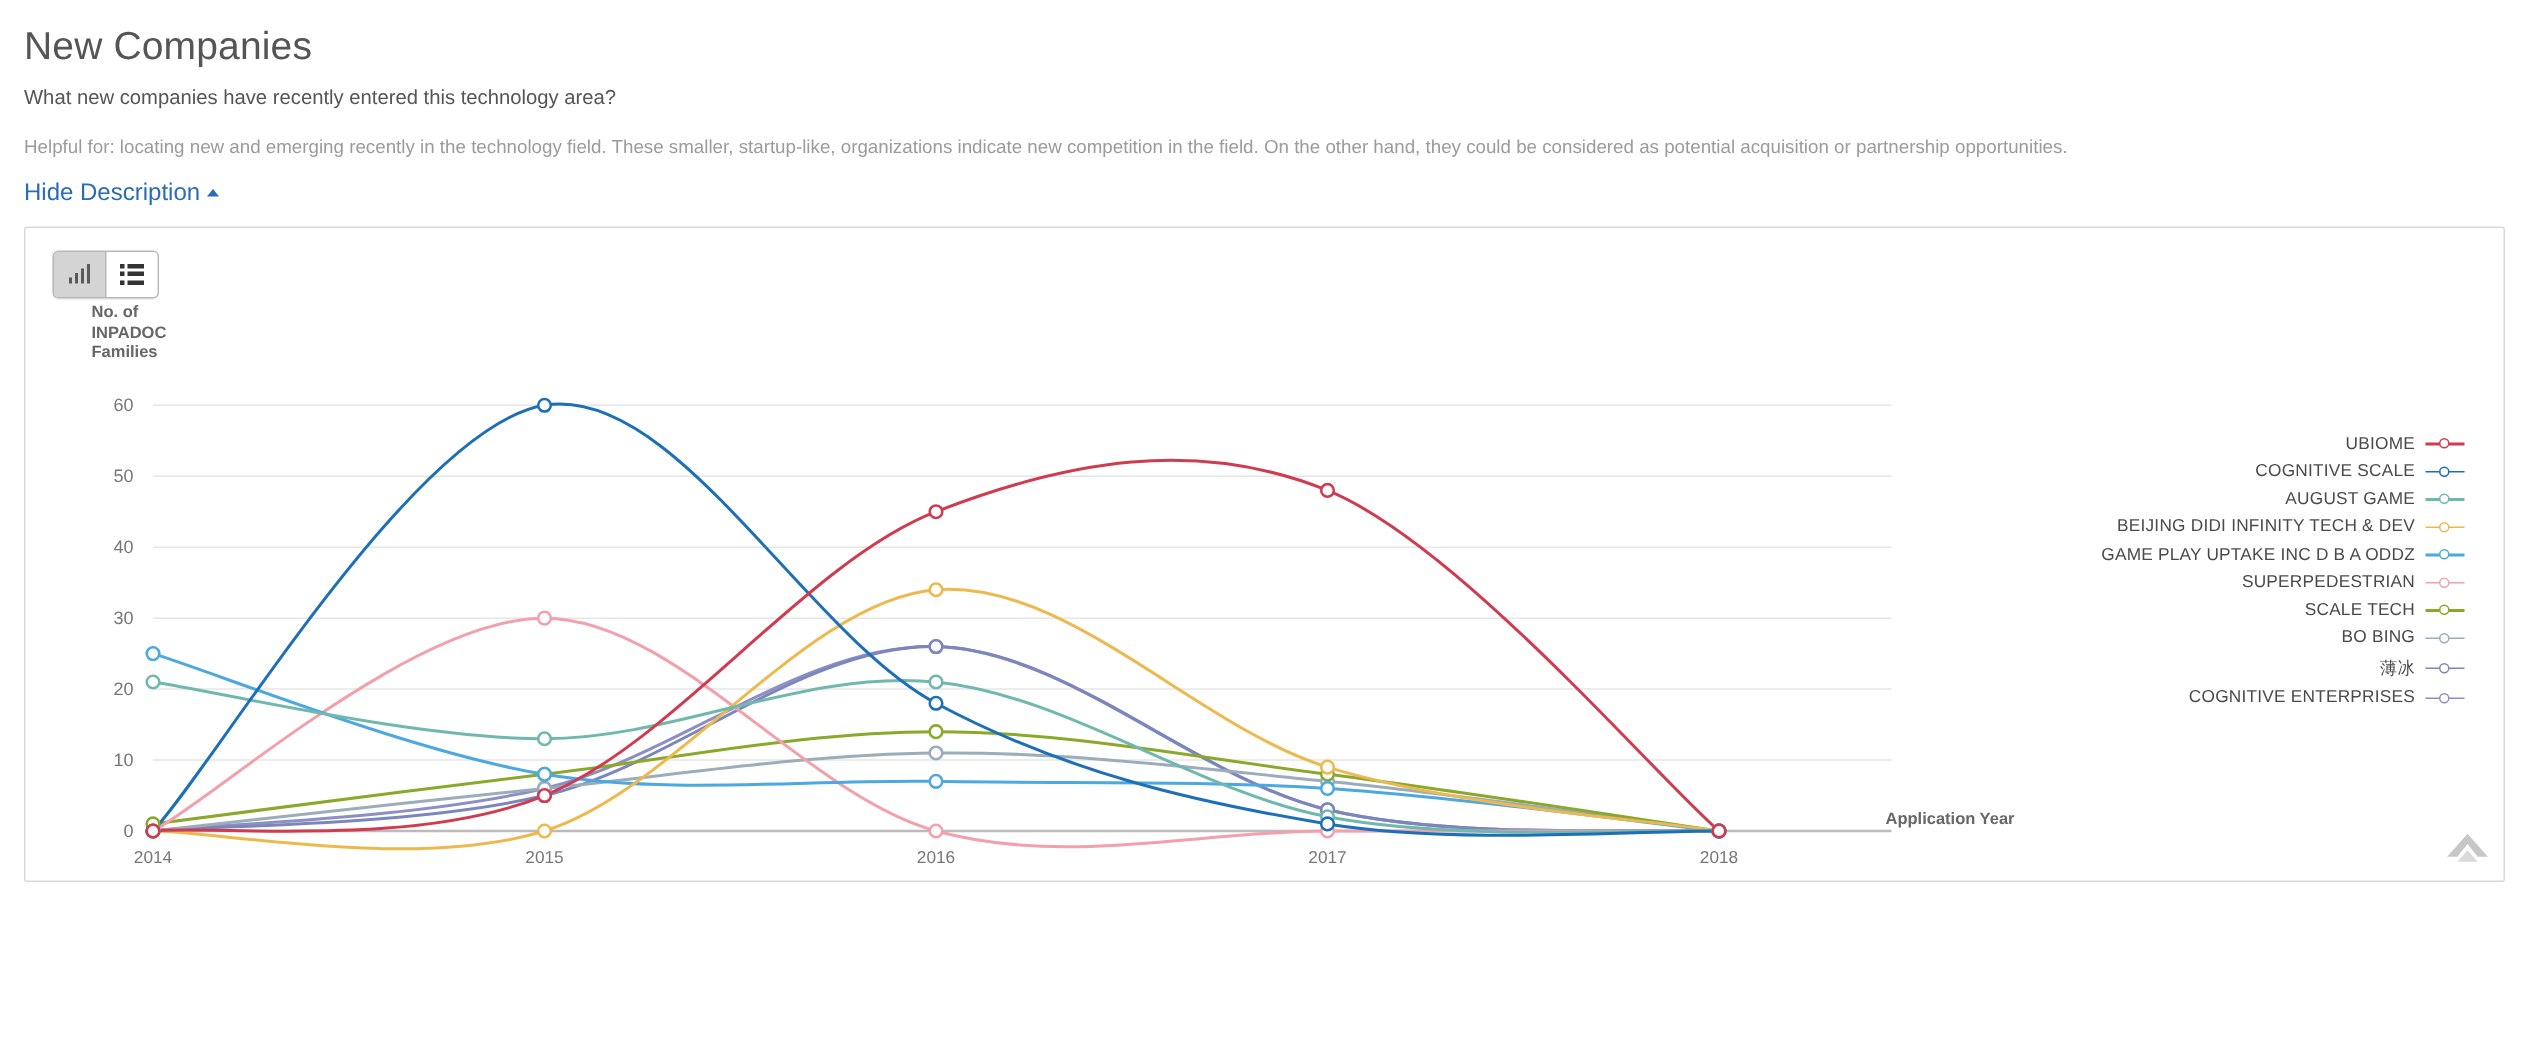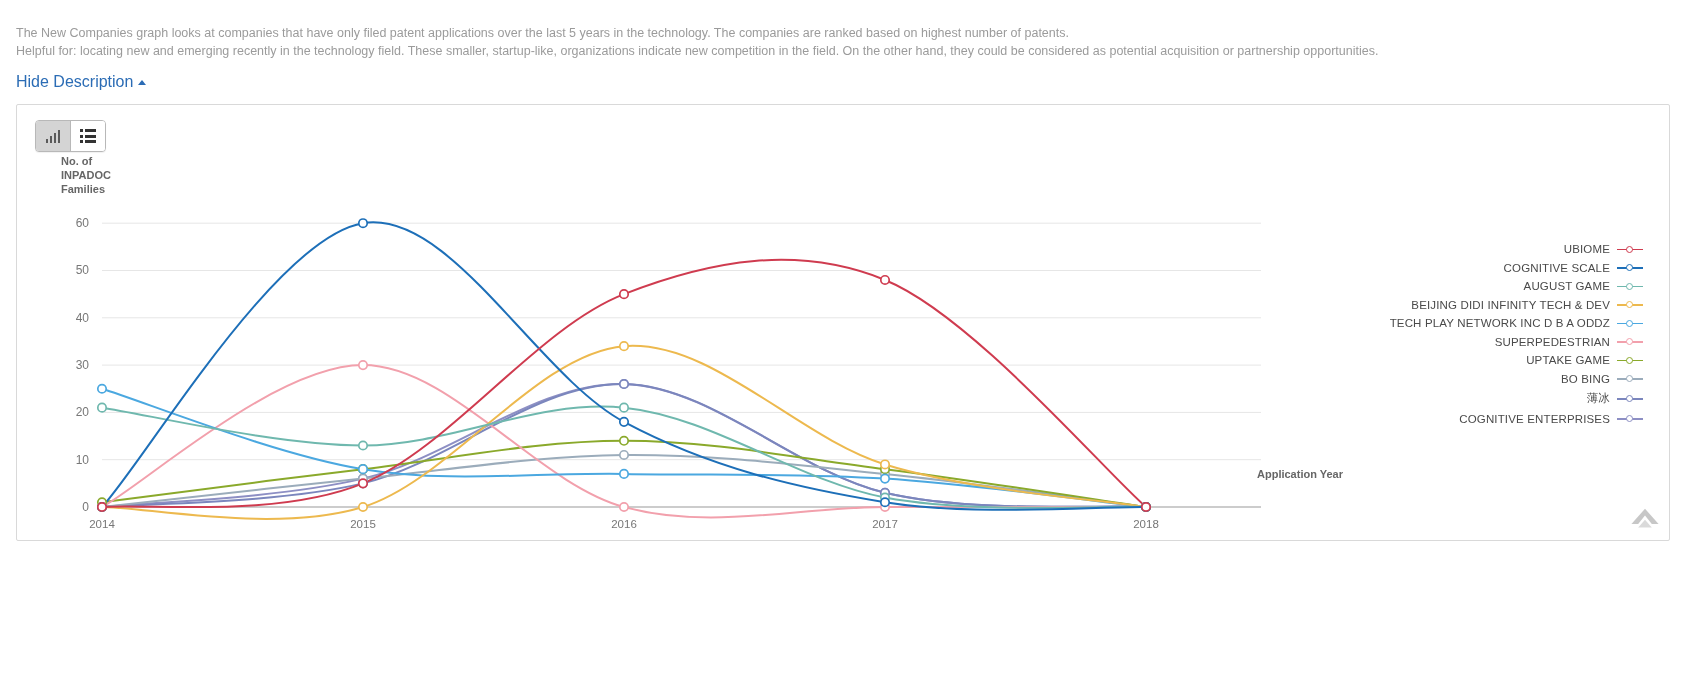--- a/index.html
+++ b/index.html
@@ -69,21 +69,21 @@
   .listico{display:flex;flex-direction:column;gap:2.5px;}
   .listico span{display:flex;align-items:center;gap:2.5px;}
   .listico b{display:block;width:3px;height:3px;background:#333;}
   .listico u{display:block;width:11px;height:3px;background:#333;text-decoration:none;}
 
   .axis-title-y{
     position:absolute;left:44px;top:50px;width:70px;text-align:left;
     font-size:11px;font-weight:bold;color:#666;line-height:1.25;
   }
   .axis-title-x{
-    position:absolute;left:1240px;top:363px;
+    position:absolute;left:1240px;top:388px;
     font-size:11px;font-weight:bold;color:#666;line-height:1.25;
   }
 
   svg.plot{position:absolute;left:0;top:0;}
 
   .legend{
     position:absolute;right:26px;top:138px;
     display:flex;flex-direction:column;gap:6.5px;align-items:flex-end;
   }
   .leg-row{display:flex;align-items:center;gap:7px;cursor:pointer;padding-left:48px;}
@@ -96,23 +96,24 @@
   }
   .corner{
     position:absolute;right:6px;bottom:4px;width:36px;height:34px;opacity:.55;
   }
 </style>
 </head>
 <body>
 
 <div class="page">
 
+  <div class="title">New Companies</div>
+  <div class="subtitle">What new companies have recently entered this technology area?</div>
 
   <div class="desc">
-    <div>The New Companies graph looks at companies that have only filed patent applications over the last 5 years in the technology. The companies are ranked based on highest number of patents.</div>
     <div>Helpful for: locating new and emerging recently in the technology field. These smaller, startup-like, organizations indicate new competition in the field. On the other hand, they could be considered as potential acquisition or partnership opportunities.</div>
   </div>
 
   <div class="hide-link">
     <span>Hide Description</span><span class="caret"></span>
   </div>
 
   <div class="chart-panel">
 
     <div class="toggle-group">
@@ -254,35 +255,35 @@
           </span>
         </div>
         <div class="leg-row">
           <span class="leg-label">BEIJING DIDI INFINITY TECH &amp; DEV</span>
           <span class="leg-mark" style="color: rgb(237, 185, 78);">
             <span class="ln" style="background: rgb(237, 185, 78);"></span>
             <span class="dot"></span>
           </span>
         </div>
         <div class="leg-row">
-          <span class="leg-label">TECH PLAY NETWORK INC D B A ODDZ</span>
+          <span class="leg-label">GAME PLAY UPTAKE INC D B A ODDZ</span>
           <span class="leg-mark" style="color: rgb(75, 168, 224);">
             <span class="ln" style="background: rgb(75, 168, 224);"></span>
             <span class="dot"></span>
           </span>
         </div>
         <div class="leg-row">
           <span class="leg-label">SUPERPEDESTRIAN</span>
           <span class="leg-mark" style="color: rgb(242, 160, 172);">
             <span class="ln" style="background: rgb(242, 160, 172);"></span>
             <span class="dot"></span>
           </span>
         </div>
         <div class="leg-row">
-          <span class="leg-label">UPTAKE GAME</span>
+          <span class="leg-label">SCALE TECH</span>
           <span class="leg-mark" style="color: rgb(138, 169, 43);">
             <span class="ln" style="background: rgb(138, 169, 43);"></span>
             <span class="dot"></span>
           </span>
         </div>
         <div class="leg-row">
           <span class="leg-label">BO BING</span>
           <span class="leg-mark" style="color: rgb(155, 172, 187);">
             <span class="ln" style="background: rgb(155, 172, 187);"></span>
             <span class="dot"></span>

